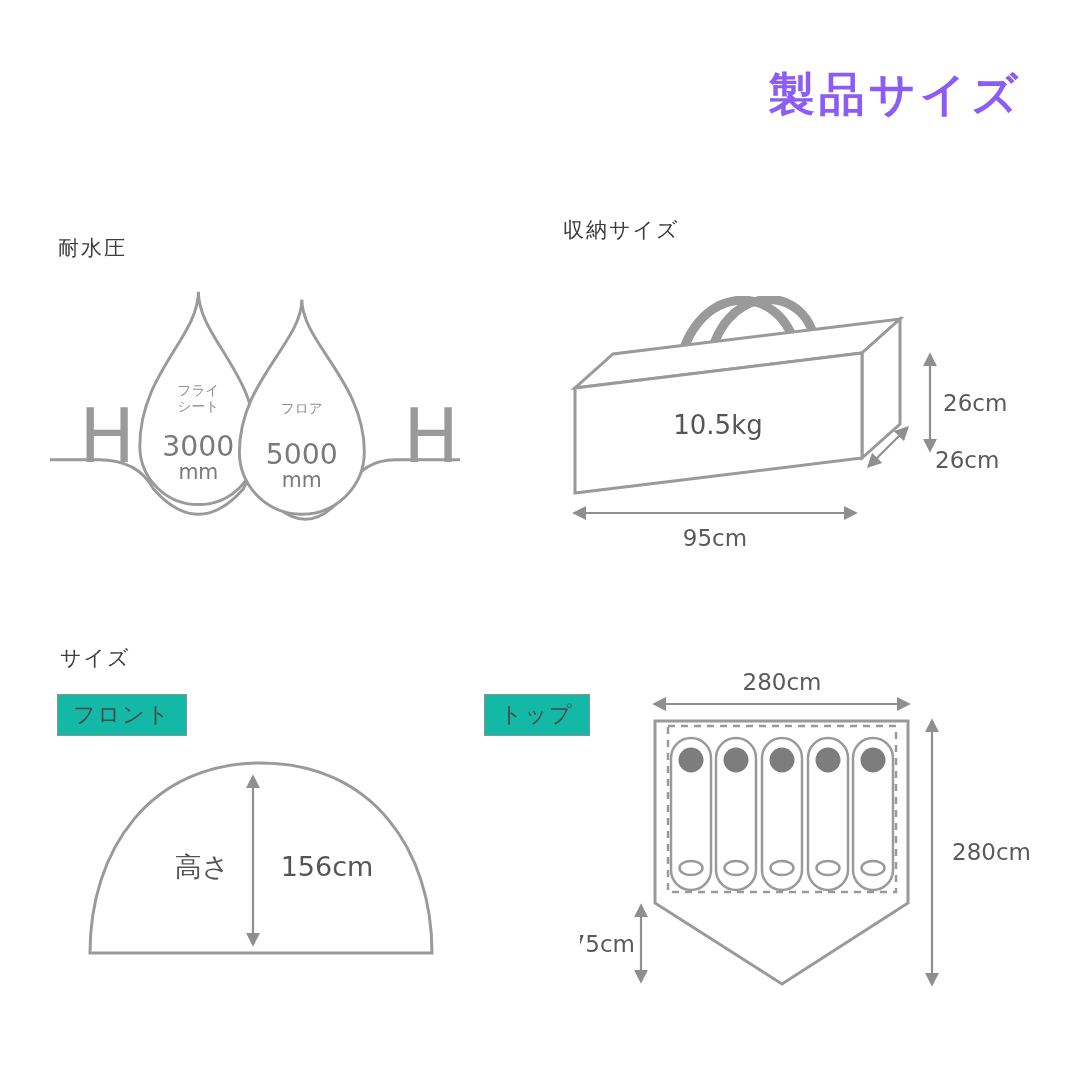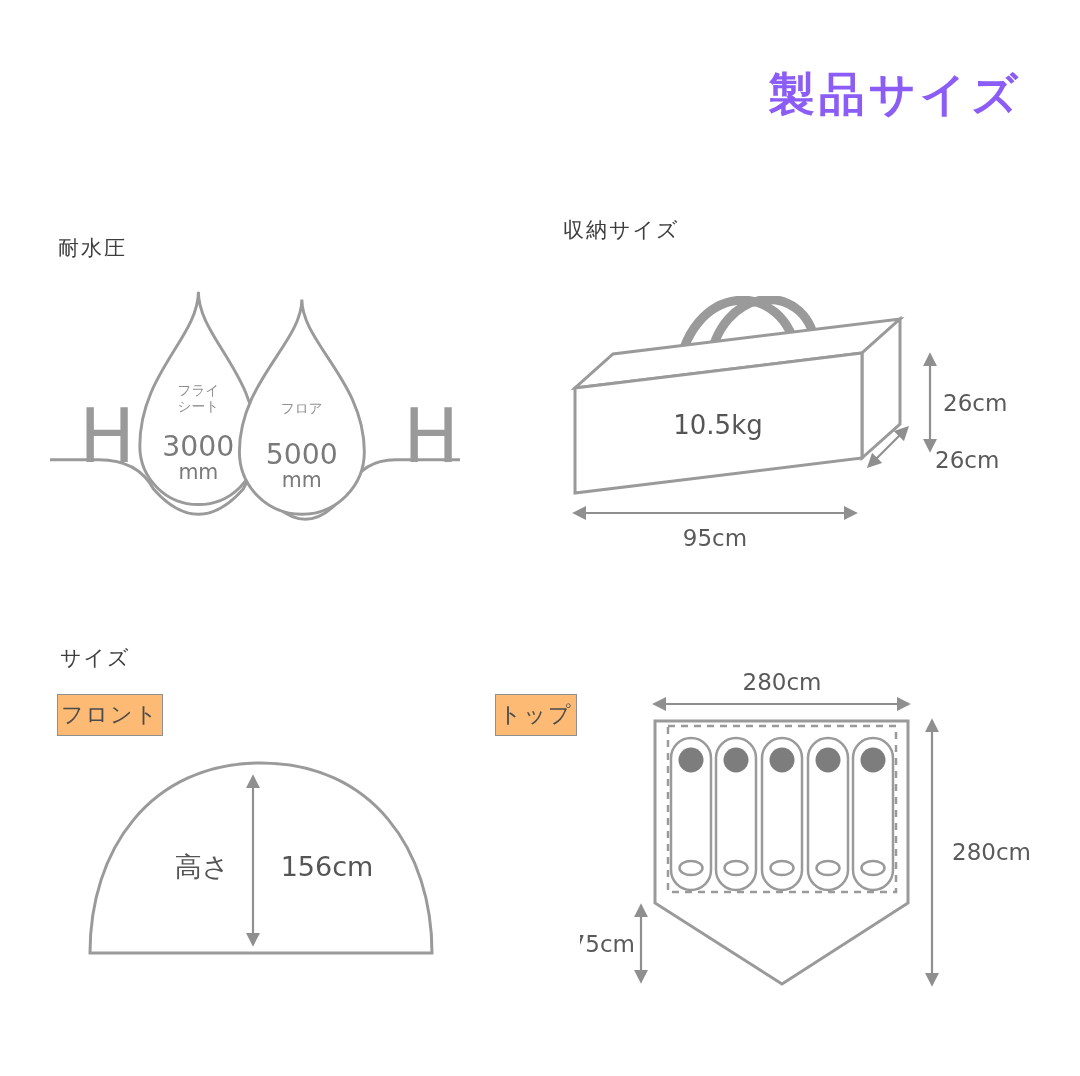--- a/index.html
+++ b/index.html
@@ -5,23 +5,23 @@
   html,body{margin:0;padding:0;background:#ffffff;}
   .canvas{position:relative;width:1080px;height:1076px;background:#ffffff;
           font-family:"DejaVu Sans",sans-serif;overflow:hidden;}
   .page-title{position:absolute;top:64px;right:58px;font-size:46px;font-weight:600;
               color:#8b5cf6;letter-spacing:4px;}
   .sec-heading{position:absolute;font-size:21px;font-weight:400;color:#3d3d3d;letter-spacing:2px;}
   #h-water{left:58px;top:234px;}
   #h-storage{left:563px;top:216px;}
   #h-size{left:60px;top:644px;}
   .tag{position:absolute;border:1.5px solid #8f8f8f;color:#4a4a4a;font-size:22px;
-       letter-spacing:2px;padding:5px 3px;background:#fdba74;text-align:right;}
+       letter-spacing:2px;padding:5px 15px;background:#14b8a6;text-align:right;}
   #tag-front{left:57px;top:694px;}
-  #tag-top{left:495px;top:694px;}
+  #tag-top{left:484px;top:694px;}
   svg{position:absolute;}
   #svg-water{left:50px;top:280px;}
   #svg-storage{left:555px;top:296px;}
   #svg-front{left:80px;top:750px;}
   #svg-top{left:580px;top:666px;}
   .art{stroke:#9a9a9a;stroke-width:3;fill:none;}
   .artfill{stroke:#9a9a9a;stroke-width:3;fill:#ffffff;}
   .dimline{stroke:#8f8f8f;stroke-width:2.2;fill:none;}
   .dimtext{fill:#5a5a5a;font-size:23px;font-family:"DejaVu Sans",sans-serif;}
   .droplabel{fill:#8f8f8f;font-size:14px;text-anchor:middle;}

